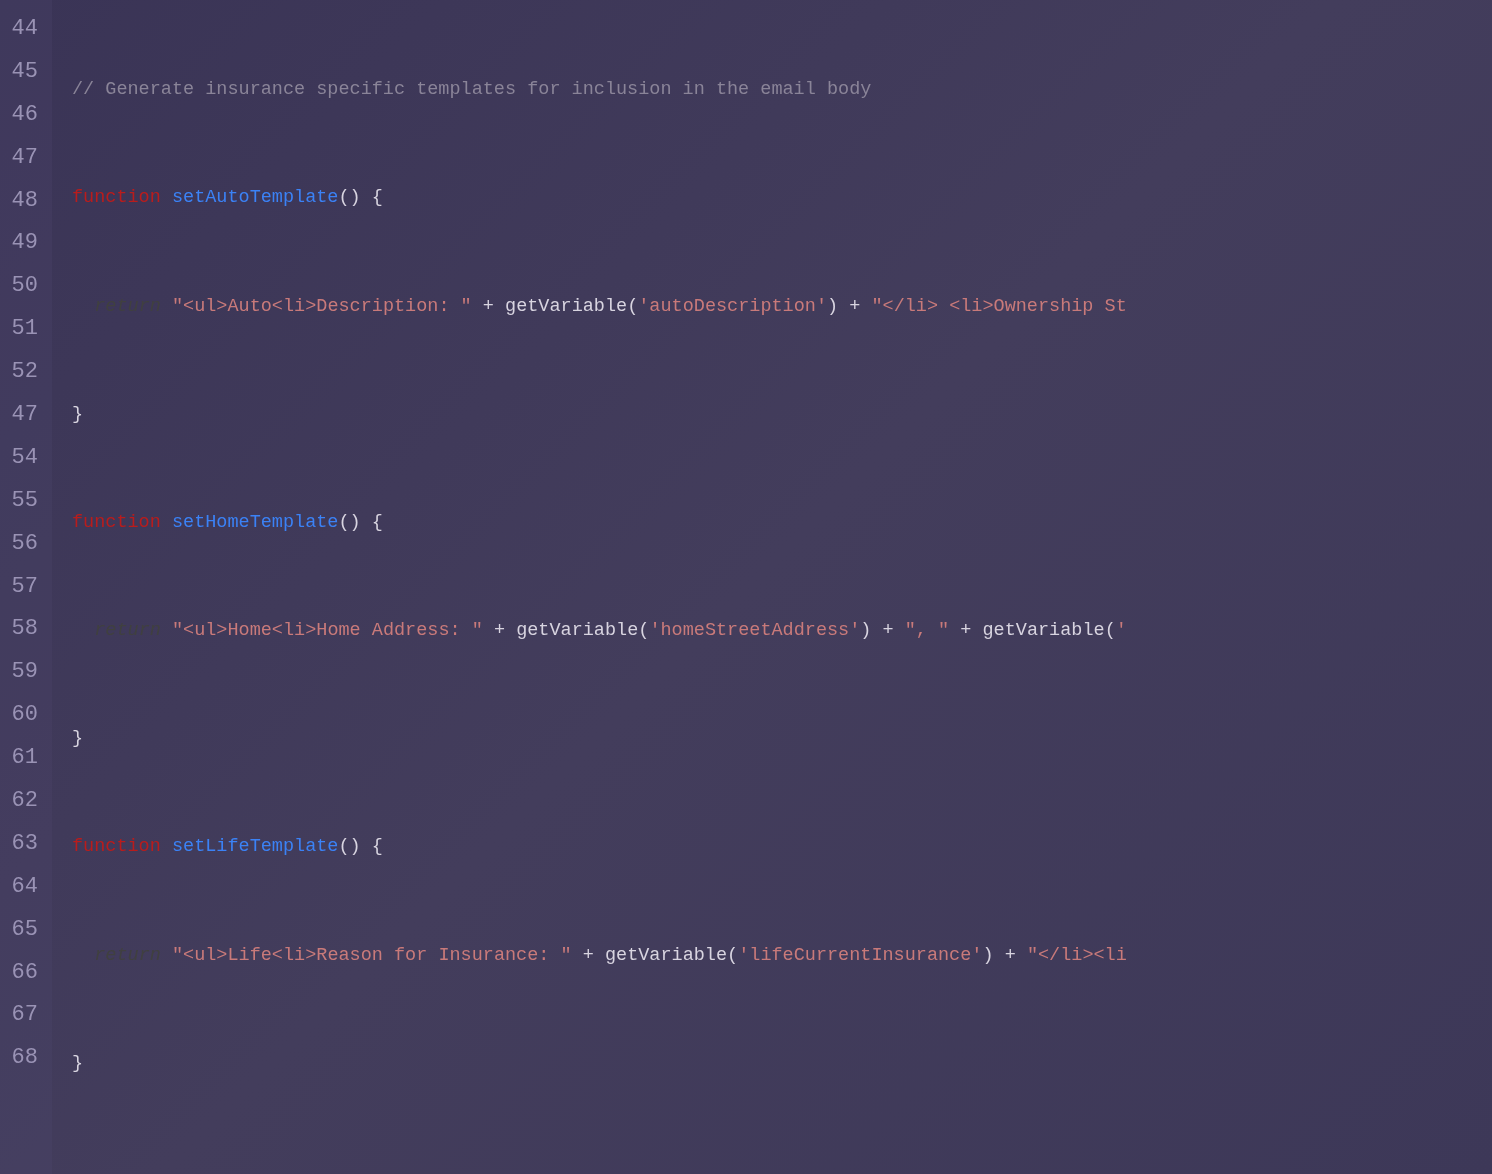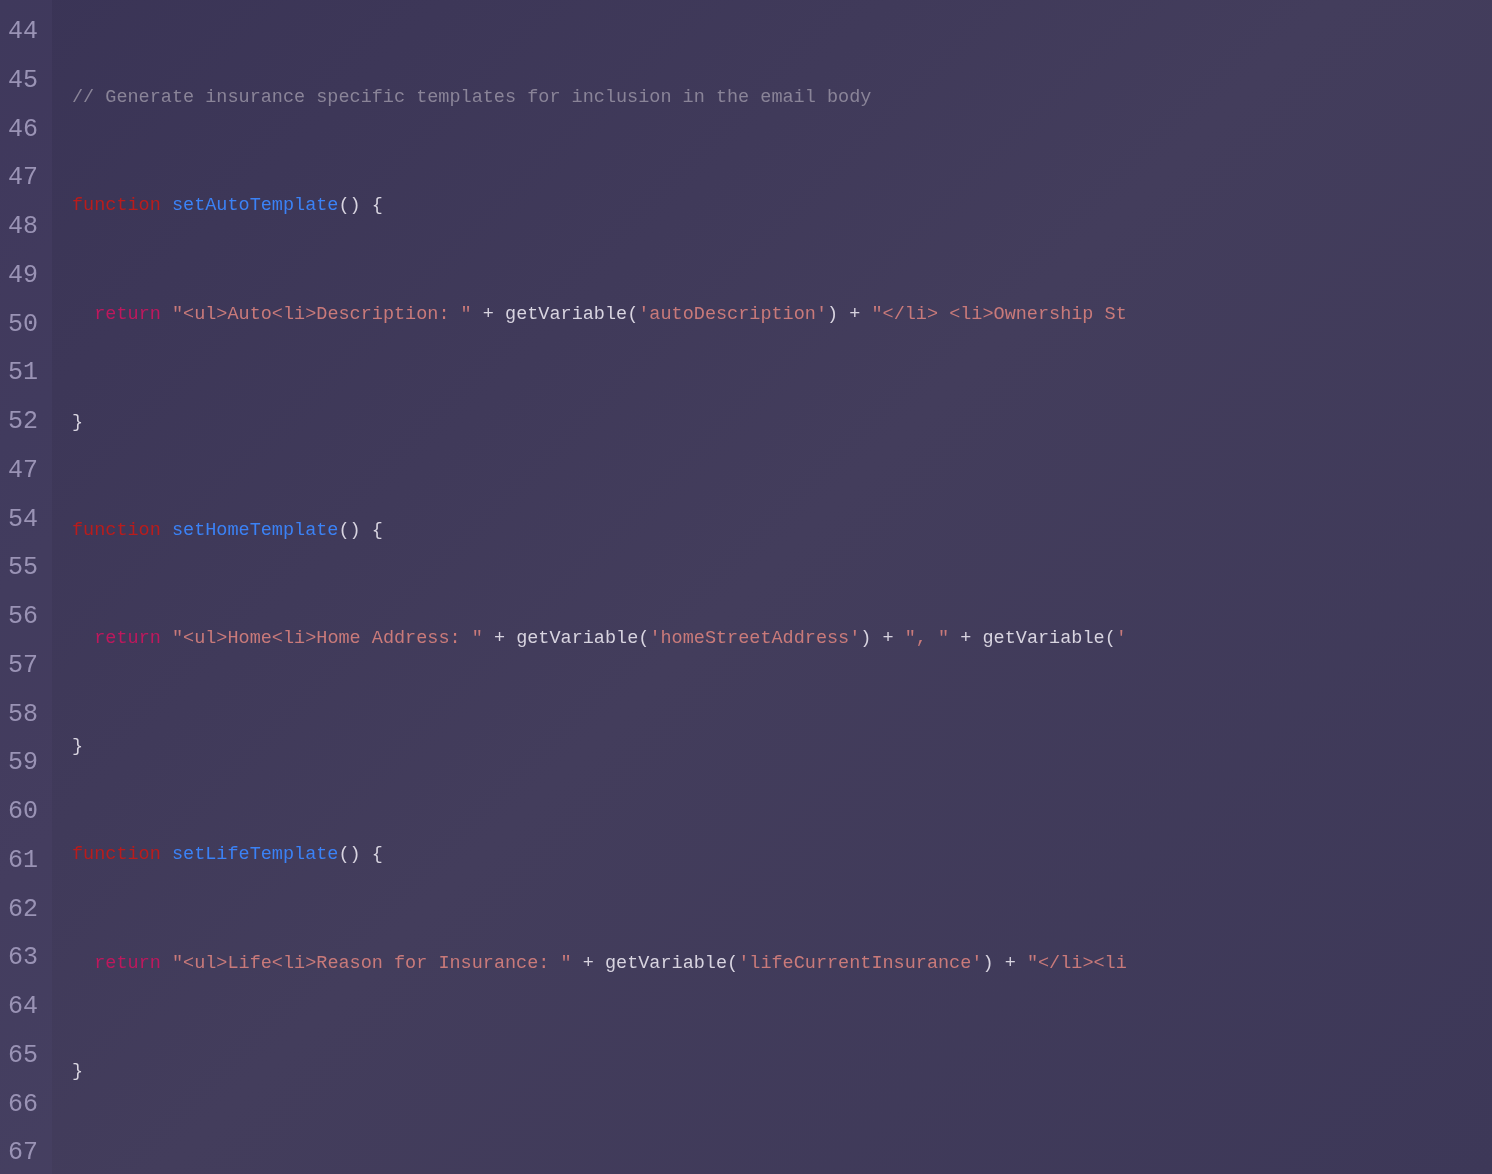--- a/index.html
+++ b/index.html
@@ -23,42 +23,41 @@
     .gutter {
       background: rgba(80, 72, 110, 0.25);
       width: 52px;
       flex-shrink: 0;
       padding-top: 8px;
       text-align: right;
       padding-right: 14px;
     }
     .line-number {
       color: #9a93b5;
-      font-size: 25px;
+      font-size: 22px;
       line-height: 1.95;
       user-select: none;
     }
     .code-area {
       flex: 1;
-      padding-top: 8px;
       padding-left: 20px;
       overflow: hidden;
       white-space: pre;
       position: relative;
     }
     .line {
       height: 1.95em;
       white-space: pre;
     }
     .c-comment { color: #8a8498; }
     .c-keyword { color: #b91c1c; }
     .c-funcname { color: #3b82f6; }
     .c-paren { color: #d8d4e0; }
     .c-brace { color: #d8d4e0; }
-    .c-return { color: #be185d; }
+    .c-return { color: #404040; font-style: italic; }
     .c-string { color: #c97a7a; }
     .c-op { color: #d8d4e0; }
     .c-call { color: #d8d4e0; }
   </style>
 </head>
 <body>
 
 <div class="editor">
   <div class="gutter">
     <div class="line-number">44</div>

